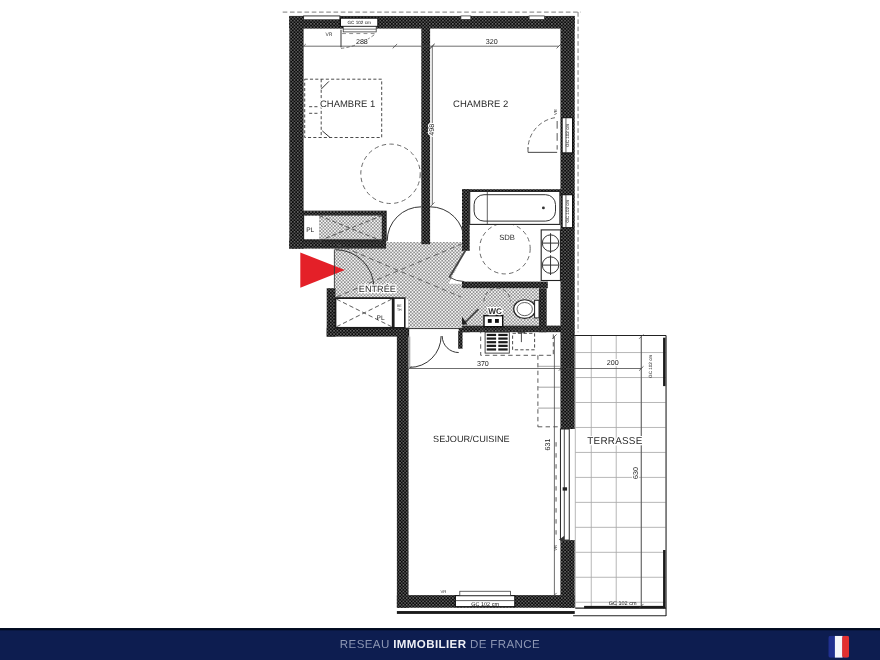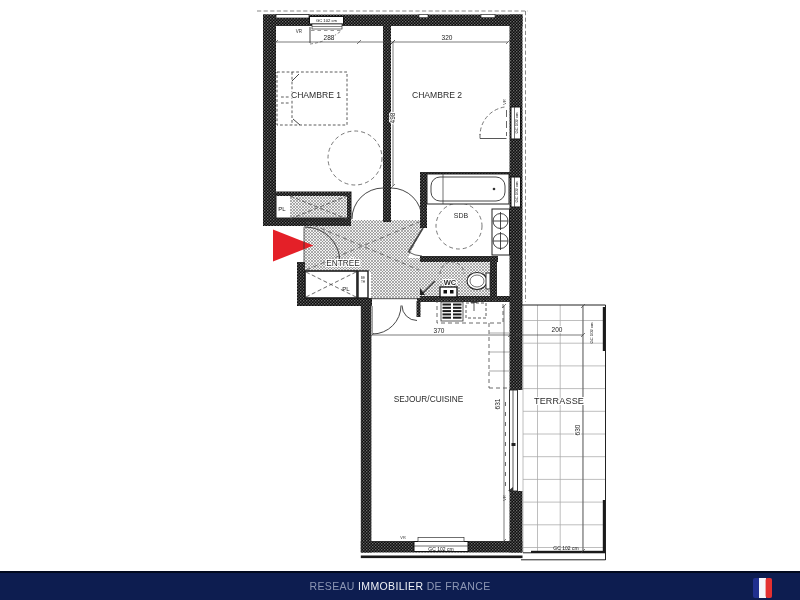--- a/index.html
+++ b/index.html
@@ -1,20 +1,20 @@
 <!DOCTYPE html>
 <html><head>
 <meta charset="utf-8">
 <style>
   html,body{margin:0;padding:0;}
   body{width:800px;height:600px;background:#ffffff;font-family:"Liberation Sans",sans-serif;overflow:hidden;position:relative;}
   svg{position:absolute;top:0;left:0;}
   #footer{position:absolute;left:0;top:571px;width:800px;height:29px;background:#0d1d50;border-top:2px solid #020a1e;box-sizing:border-box;}
   #footer .txt{position:absolute;left:0;top:0;width:800px;text-align:center;font-size:10.5px;letter-spacing:0.35px;color:#8d97b4;line-height:27px;}
-  #footer .txt b{color:#eef0f6;font-weight:normal;}
+  #footer .txt b{color:#eef0f6;font-weight:bold;}
   #flag{position:absolute;left:753px;top:5px;width:19px;height:20px;}
 </style>
 </head>
 <body>
 
 <svg width="800" height="600" viewBox="0 0 800 600">
 <defs>
 
   <pattern id="wall" width="3" height="3" patternUnits="userSpaceOnUse">
     <rect width="3" height="3" fill="#0b0b0b"></rect>

